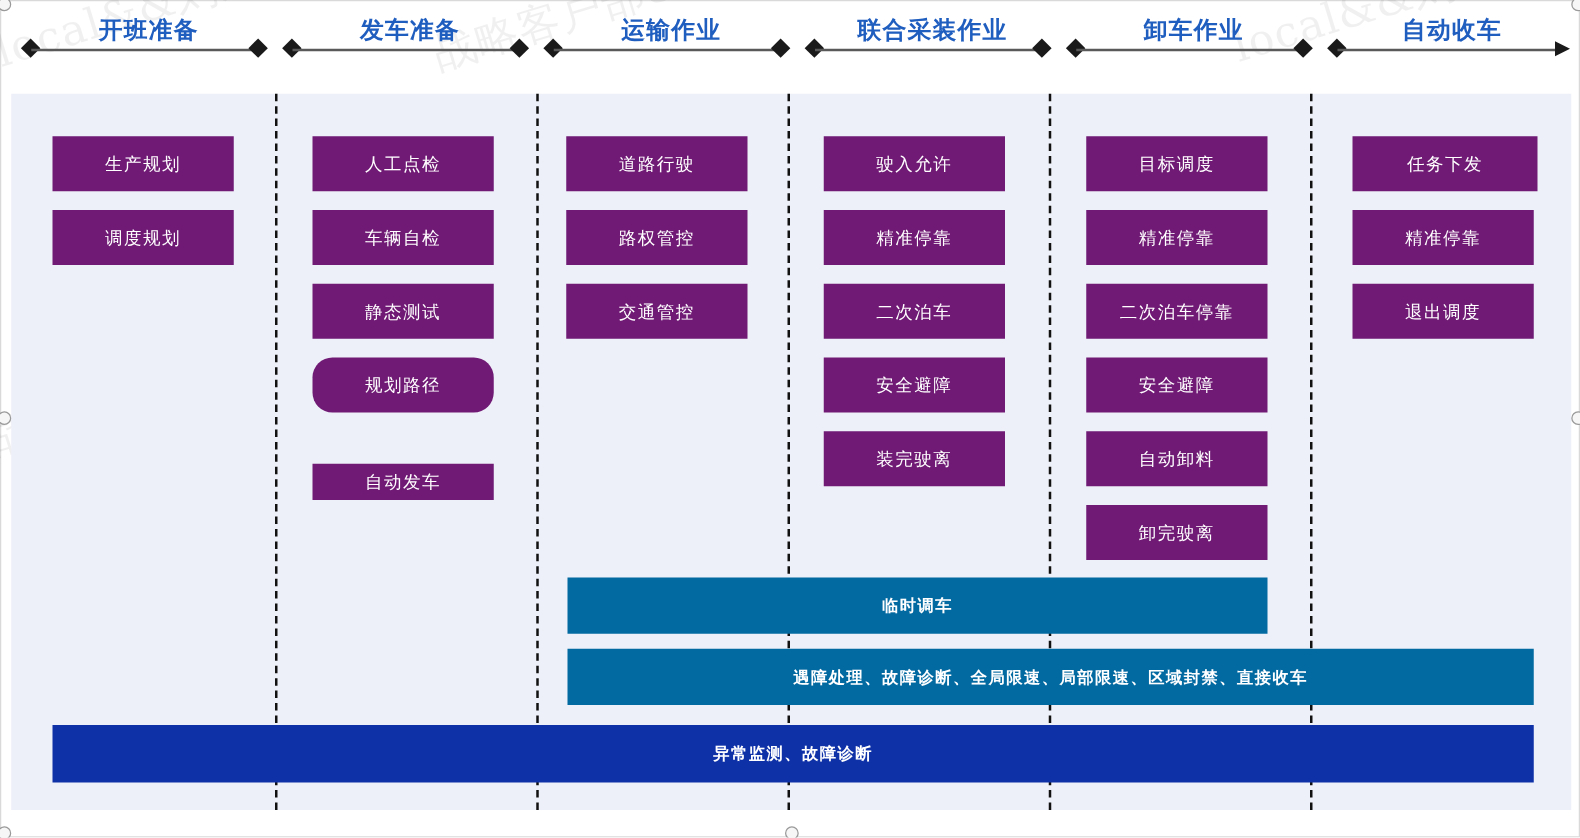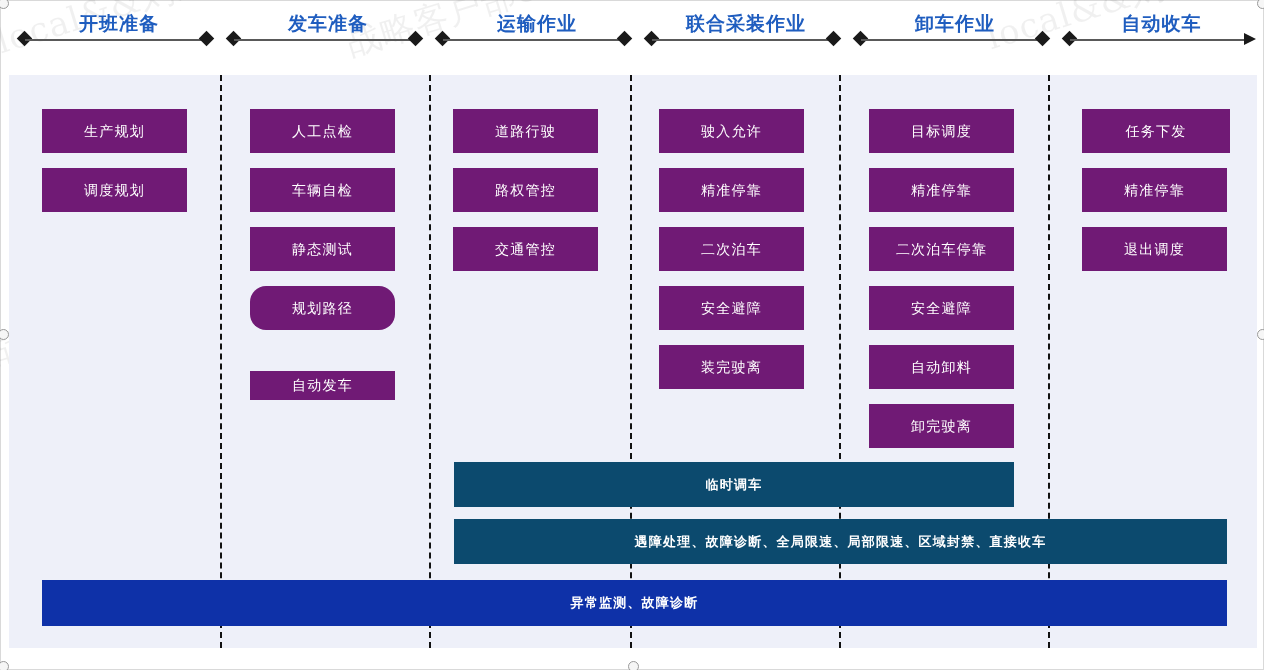--- a/index.html
+++ b/index.html
@@ -41,21 +41,21 @@
   
   .col{position:absolute;top:0;}
   .box{position:absolute;background:#701a75;color:#ffffff;font-size:14px;
        font-weight:normal;letter-spacing:1.2px;display:flex;align-items:center;
        justify-content:center;text-align:center;line-height:1.2;
        box-shadow:0 0 0 0 rgba(0,0,0,0);}
 
   .wide{position:absolute;display:flex;align-items:center;justify-content:center;
         color:#ffffff;font-size:13px;font-weight:bold;letter-spacing:1.2px;
         text-align:center;}
-  .orange{background:#0c4a6e;}
+  .orange{background:#0369a1;}
   .navy{background:#0E31A8;}
 
   
   .handle{position:absolute;width:9px;height:9px;border:1px solid #9a9a9a;
           background:#f6f6f6;border-radius:50%;}
 </style>
 </head>
 <body>
 
 <div id="slide">

